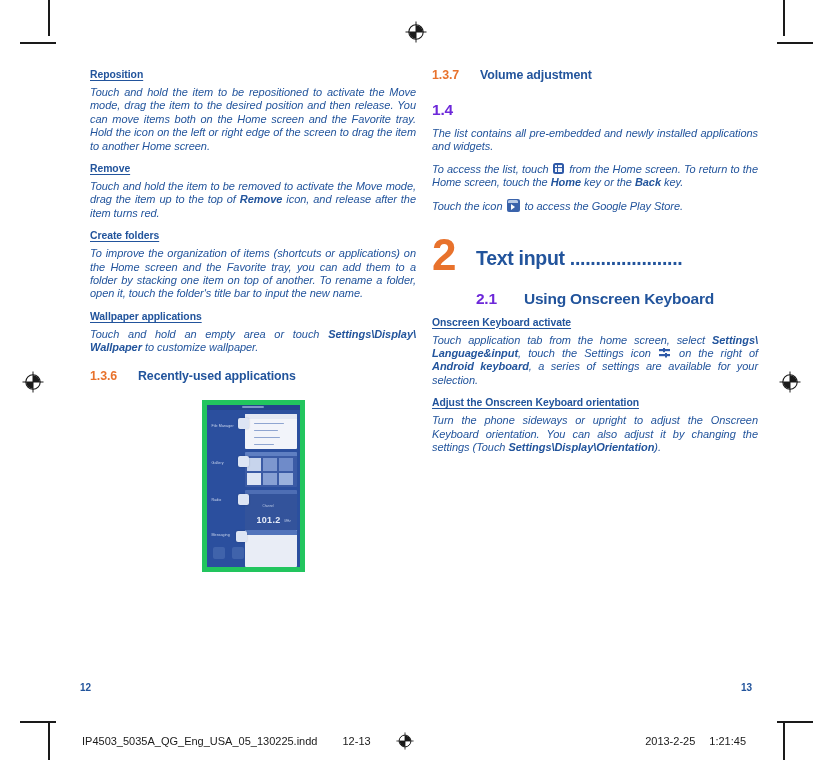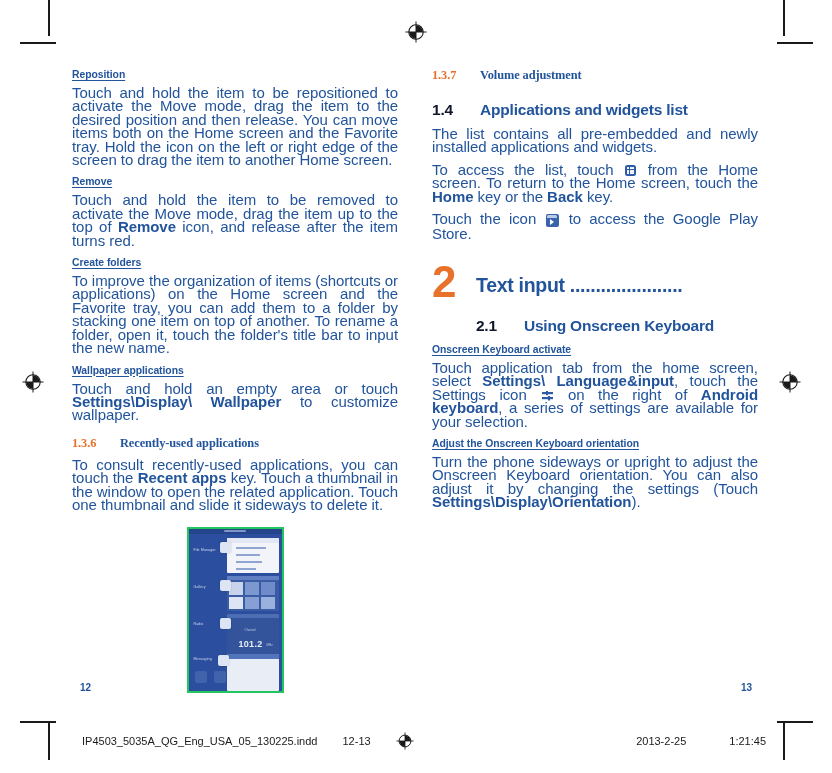--- a/index.html
+++ b/index.html
@@ -28,31 +28,32 @@
   .spread {
     position: absolute;
     left: 0; top: 0;
     width: 832px; height: 773px;
   }
   .col {
     position: absolute;
     top: 68px;
     width: 326px;
   }
-  .col-left  { left: 72px; }
+  .col-left  { left: 90px; }
   .col-right { left: 432px; }
 
   p.body-text {
     color: #22549c;
-    font-size: 15px;
+    font-size: 11px;
     line-height: 13.4px;
     margin: 0 0 9px 0;
     text-align: justify;
     font-weight: normal;
     letter-spacing: -0.05px;
+    font-style: italic;
   }
   p.body-text b { font-weight: bold; }
 
   h4.sub-head {
     color: #22549c;
     font-size: 10.4px;
     line-height: 13px;
     margin: 0 0 5px 0;
     font-weight: bold;
     text-decoration: underline;
@@ -61,40 +62,39 @@
   }
 
   h3.sec-head {
     margin: 14px 0 7px 0;
     font-size: 12.4px;
     line-height: 15px;
     font-weight: bold;
     display: flex;
     align-items: center;
     letter-spacing: -0.1px;
-    font-family: Liberation Serif, serif;
   }
   h3.sec-head .num {
     color: #e8722c;
     width: 48px;
     flex: 0 0 48px;
   }
   h3.sec-head .ttl { color: #22549c; }
 
   h2.big-sec-head {
     margin: 17px 0 8px 0;
     font-size: 15.5px;
     line-height: 19px;
     font-weight: bold;
     display: flex;
     align-items: baseline;
     letter-spacing: -0.2px;
   }
   h2.big-sec-head .num {
-    color: #0f172a;
+    color: #6d28d9;
     width: 48px;
     flex: 0 0 48px;
   }
   h2.big-sec-head .ttl { color: #22549c; }
 
   
   .chapter {
     margin: 22px 0 14px 0;
     display: flex;
     align-items: flex-start;
@@ -173,21 +173,21 @@
     margin: 16px 0 0 0;
     display: flex;
     justify-content: center;
   }
   .phone-shot {
     width: 93px;
     height: 162px;
     background: #2b4f9e;
     position: relative;
     overflow: hidden;
-    border: 2px solid #22c55e;
+    border: 5px solid #22c55e;
   }
   .shot-statusbar {
     position: absolute;
     left: 0; top: 0; right: 0;
     height: 5px;
     background: #24448c;
   }
   .shot-statusbar .sb-mid {
     position: absolute;
     left: 38%; top: 1px;
@@ -285,24 +285,24 @@
   .pf-left {
     position: absolute;
     left: 82px;
     display: flex;
     align-items: center;
     gap: 25px;
     white-space: nowrap;
   }
   .pf-right {
     position: absolute;
-    right: 66px;
+    right: 86px;
     display: flex;
     align-items: center;
-    gap: 43px;
+    gap: 14px;
     white-space: nowrap;
   }
 </style>
 </head>
 <body>
 
 <div class="crop-mark" style="left:48px;  top:0;     width:1.5px; height:36px;"></div>
 <div class="crop-mark" style="left:20px;  top:42px;  width:36px;  height:1.5px;"></div>
 <div class="crop-mark" style="left:783px; top:0;     width:1.5px; height:36px;"></div>
 <div class="crop-mark" style="left:777px; top:42px;  width:36px;  height:1.5px;"></div>
@@ -352,21 +352,20 @@
     <h4 class="sub-head">Create folders</h4>
     <p class="body-text">To improve the organization of items (shortcuts or applications) on the Home screen and the Favorite tray, you can add them to a folder by stacking one item on top of another. To rename a folder, open it, touch the folder's title bar to input the new name.</p>
 
     <h4 class="sub-head">Wallpaper applications</h4>
     <p class="body-text">Touch and hold an empty area or touch <b>Settings\Display\ Wallpaper</b> to customize wallpaper.</p>
 
     <h3 class="sec-head">
       <span class="num">1.3.6</span>
       <span class="ttl">Recently-used applications</span>
     </h3>
-    <p class="body-text">To consult recently-used applications, you can touch the <b>Recent apps</b> key. Touch a thumbnail in the window to open the related application. Touch one thumbnail and slide it sideways to delete it.</p>
 
     <div class="figure-wrap">
       <div class="phone-shot">
 
         <div class="shot-statusbar">
           <div class="sb-mid"></div>
         </div>
 
         <div class="app-row" style="top:7px; height:38px;">
           <div class="app-label" style="top:12px;">File Manager</div>
@@ -423,21 +422,20 @@
 
   <div class="col col-right">
 
     <h3 class="sec-head" style="margin-top:0;">
       <span class="num">1.3.7</span>
       <span class="ttl">Volume adjustment</span>
     </h3>
 
     <h2 class="big-sec-head">
       <span class="num">1.4</span>
-      <span class="ttl">Applications and widgets list</span>
     </h2>
 
     <p class="body-text">The list contains all pre-embedded and newly installed applications and widgets.</p>
 
     <p class="body-text">To access the list, touch <span class="inline-icon icon-appdrawer"><i style="left:2px;top:2px;"></i><i style="left:4.5px;top:2px;"></i><i style="left:7px;top:2px;"></i><i style="left:2px;top:4.5px;"></i><i style="left:4.5px;top:4.5px;"></i><i style="left:7px;top:4.5px;"></i><i style="left:2px;top:7px;"></i><i style="left:4.5px;top:7px;"></i><i style="left:7px;top:7px;"></i></span> from the Home screen. To return to the Home screen, touch the <b>Home</b> key or the <b>Back</b> key.</p>
 
     <p class="body-text">Touch the icon <span class="inline-icon icon-play"><span class="cap"></span><span class="tri"></span></span> to access the Google Play Store.</p>
 
     <div class="chapter">
       <span class="ch-num">2</span>

